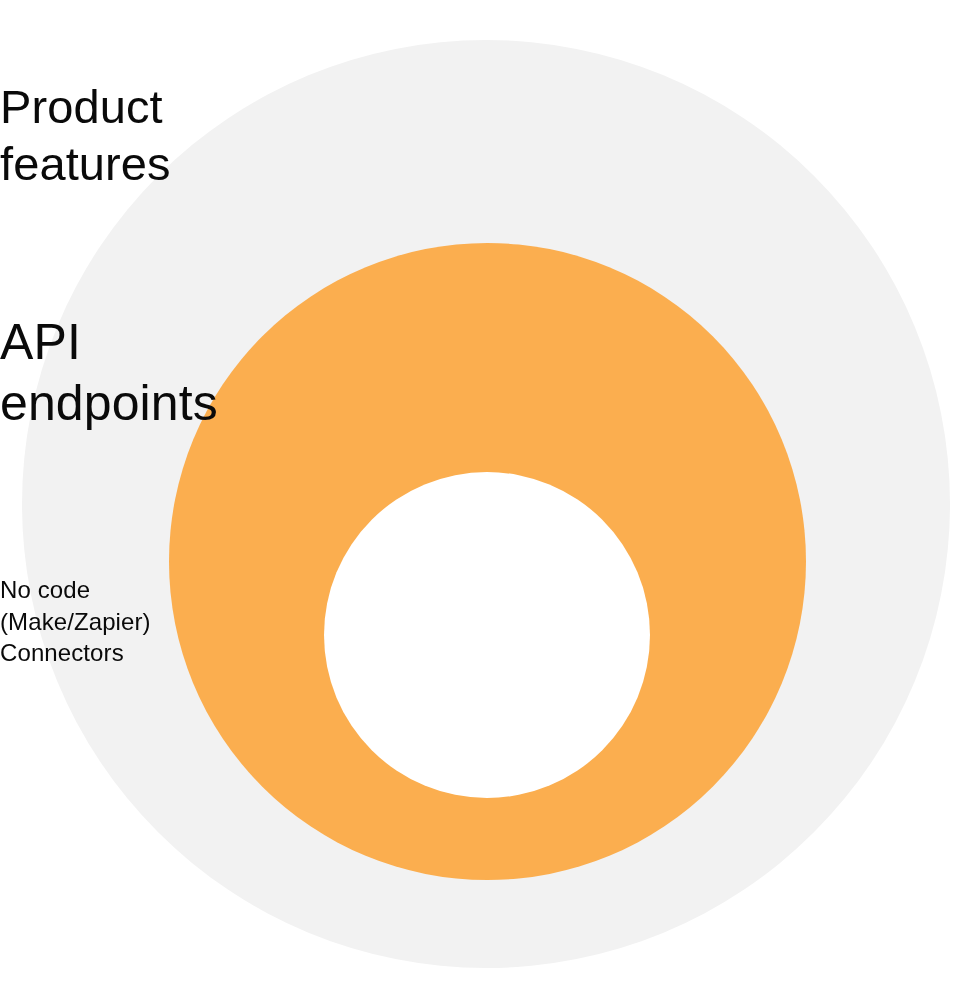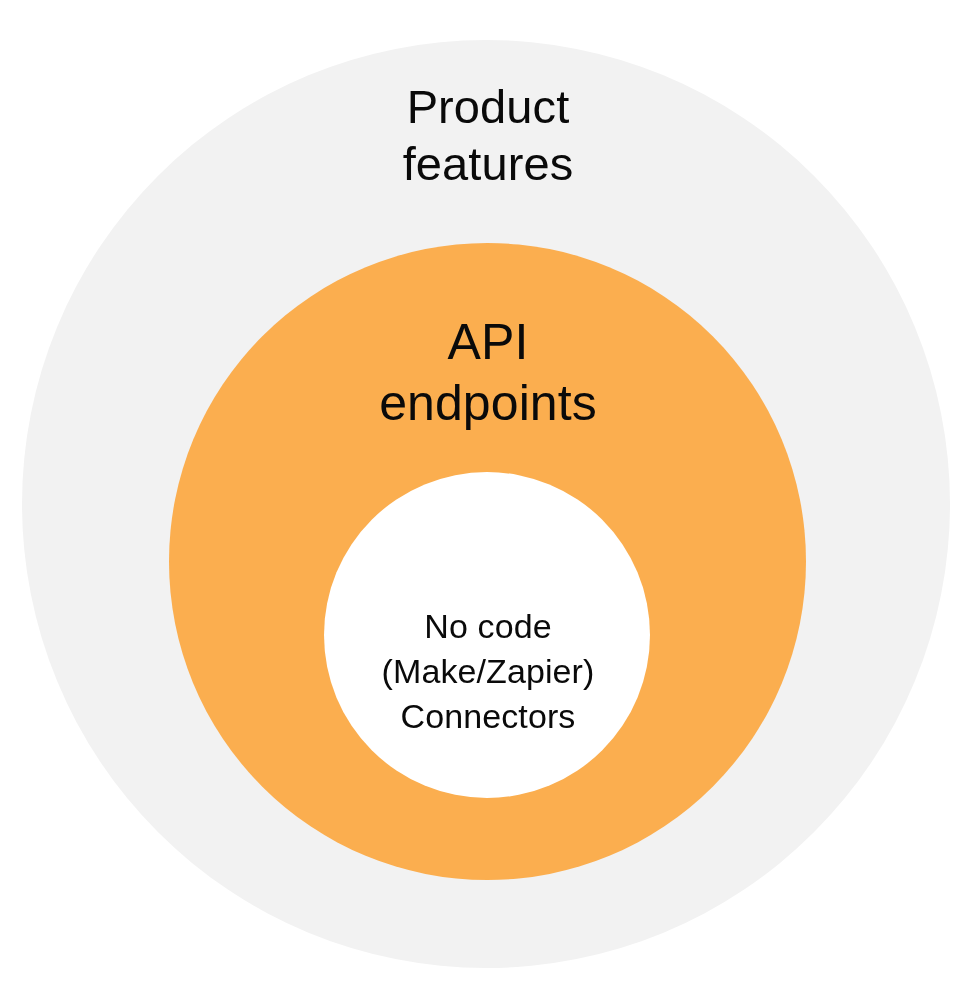--- a/index.html
+++ b/index.html
@@ -53,41 +53,40 @@
     width: 326px;
     height: 326px;
     background: #ffffff;
   }
 
   
   .ring-label {
     position: absolute;
     left: 0;
     width: 100%;
-    text-align: center;
     color: #0a0a0a;
     line-height: 1.22;
     white-space: pre-line;
     letter-spacing: 0.1px;
     pointer-events: none;
   }
 
   #outer-label {
     top: 78px;
     font-size: 47px;
   }
 
   #middle-label {
     top: 312px;
     font-size: 50px;
   }
 
   #inner-label {
-    top: 604px;
-    font-size: 34px;
+    top: 574px;
+    font-size: 24px;
     line-height: 1.32;
   }
 </style>
 </head>
 <body>
 
 <div id="diagram-stage">
 
   <div class="ring" id="outer-circle"></div>
 

